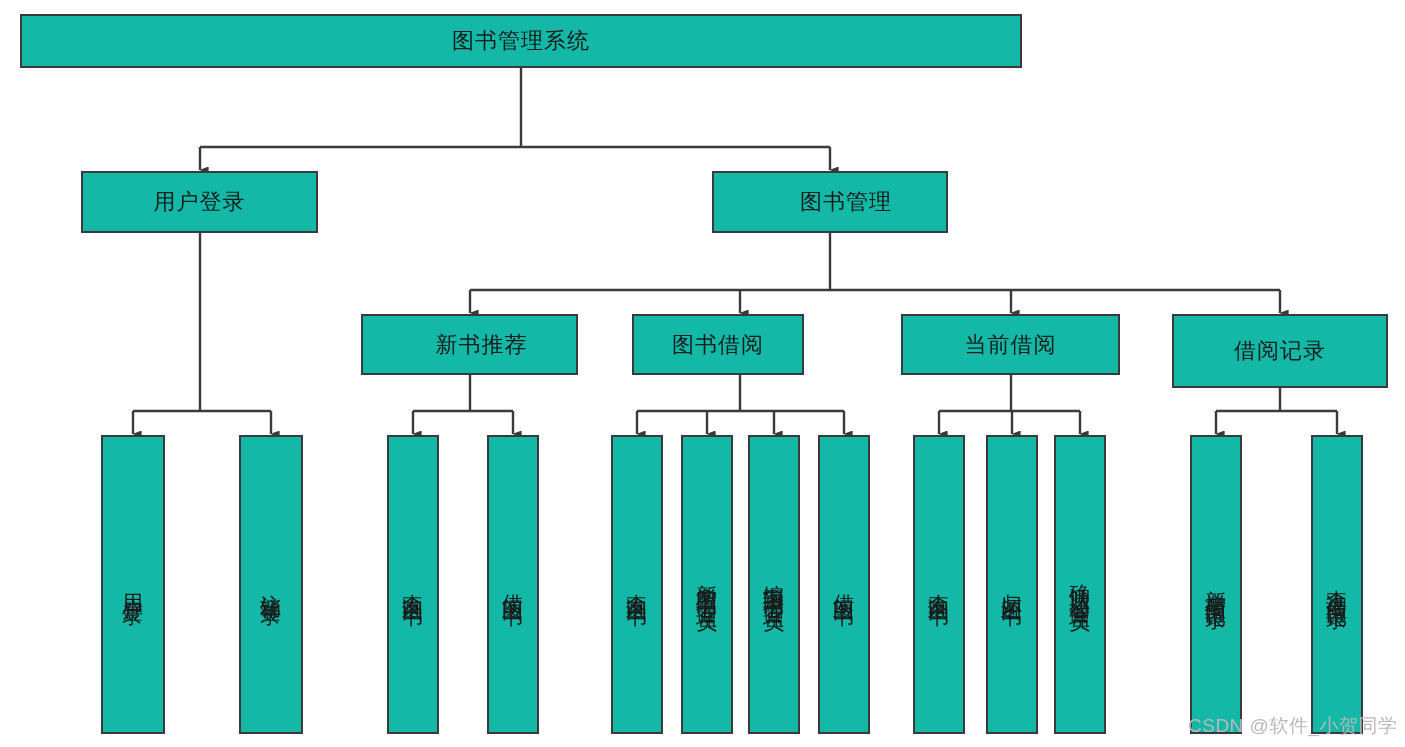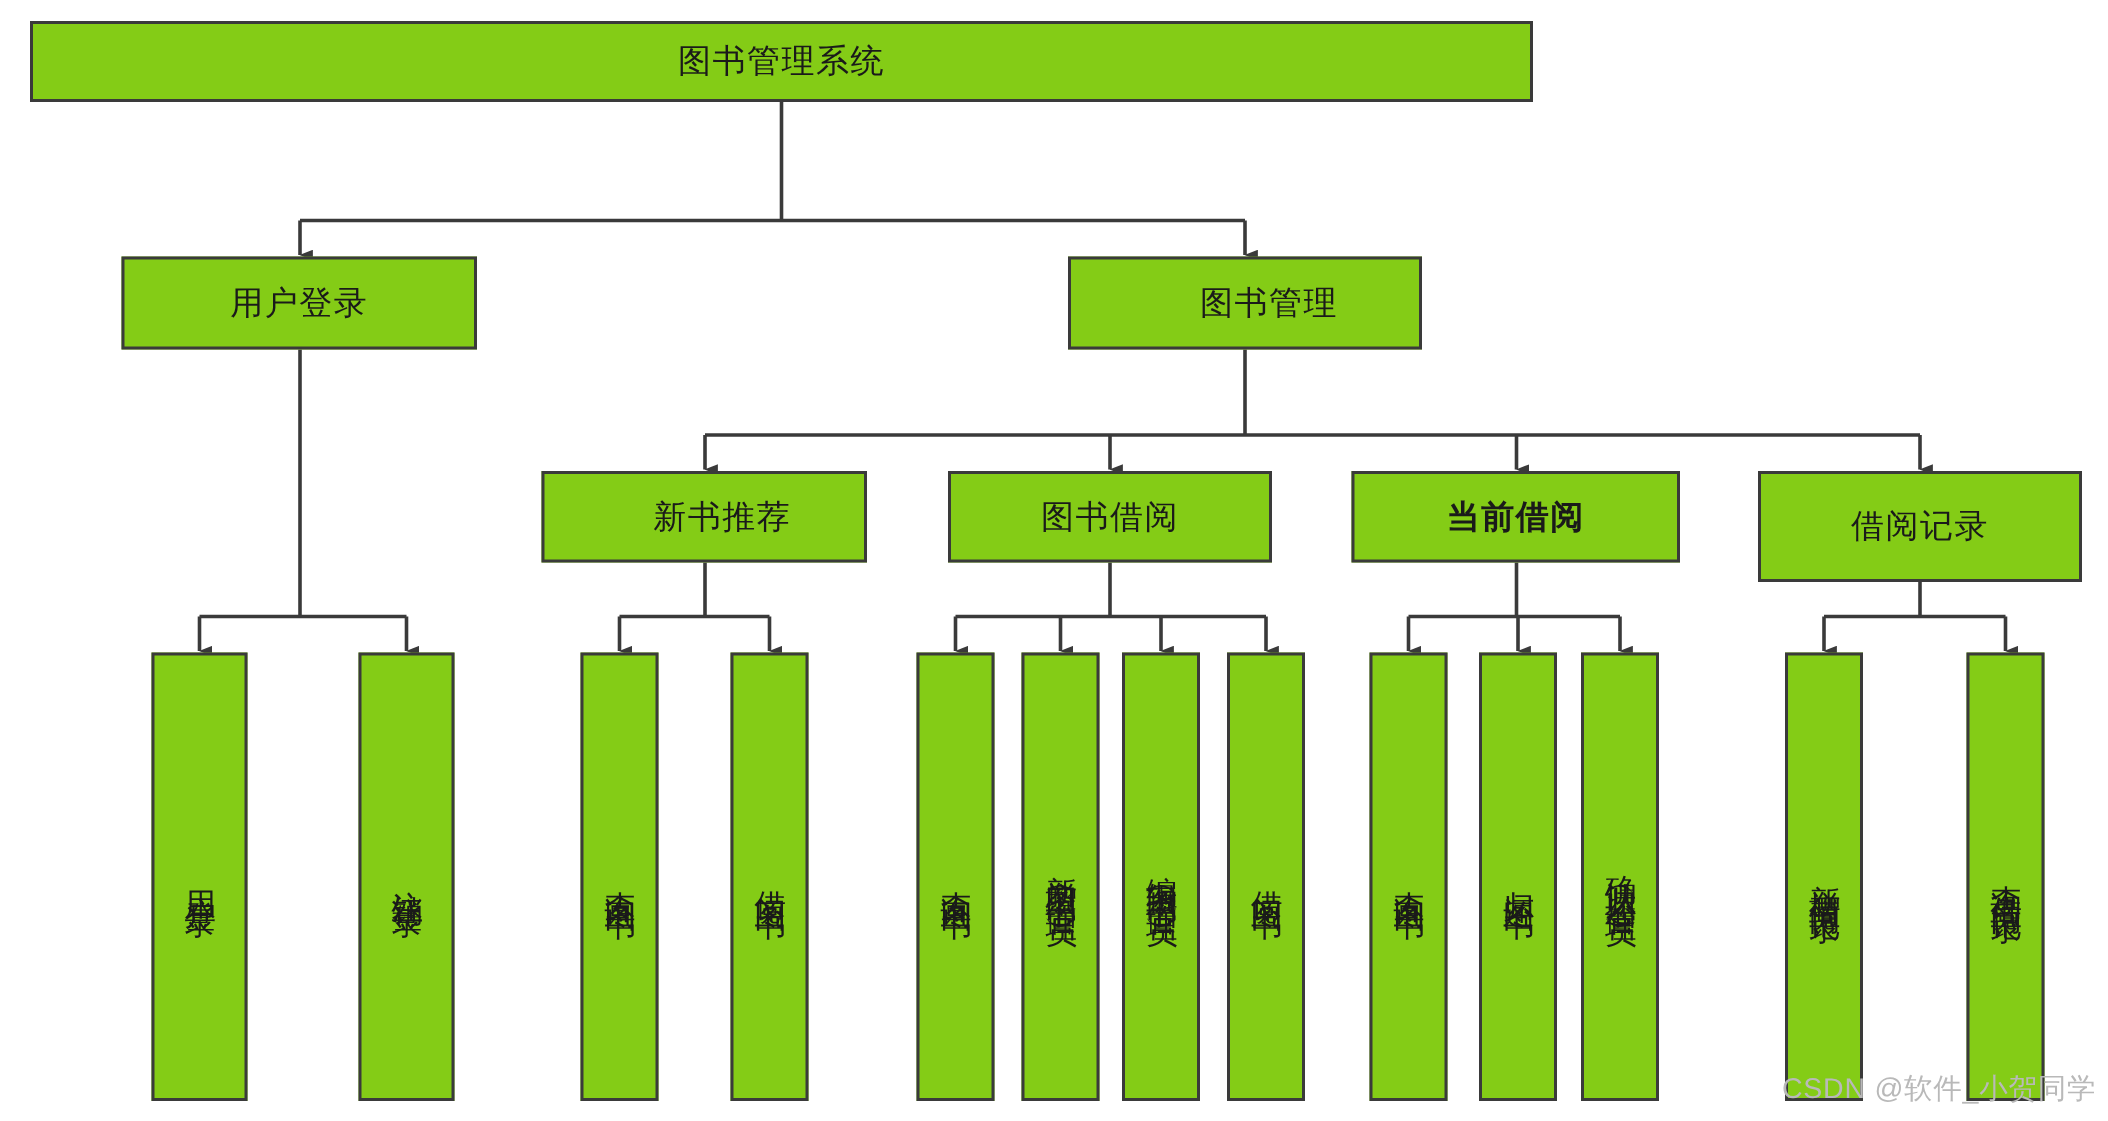--- a/index.html
+++ b/index.html
@@ -18,21 +18,21 @@
   #edges {
     position: absolute;
     left: 0;
     top: 0;
     width: 1405px;
     height: 747px;
   }
   .node {
     position: absolute;
     box-sizing: border-box;
-    background: #84cc16;
+    background: #14b8a6;
     border: 2px solid #3a3a3a;
     display: flex;
     align-items: center;
     justify-content: center;
     color: #1a1a1a;
   }
   .node-h {
     font-size: 22px;
     letter-spacing: 1px;
     white-space: nowrap;
@@ -118,24 +118,24 @@
         <span>用户登录</span>
       </div>
       <div class="node node-h" style="left: 712px; top: 171px; width: 236px; height: 62px; padding-left: 32px;">
         <span>图书管理</span>
       </div>
     </div>
   <div id="nodes-level3">
       <div class="node node-h" style="left: 361px; top: 314px; width: 217px; height: 61px; padding-left: 24px;">
         <span>新书推荐</span>
       </div>
-      <div class="node node-h" style="left: 632px; top: 314px; width: 216px; height: 61px;">
+      <div class="node node-h" style="left: 632px; top: 314px; width: 172px; height: 61px;">
         <span>图书借阅</span>
       </div>
-      <div class="node node-h" style="left: 901px; top: 314px; width: 219px; height: 61px; font-weight: bold;">
+      <div class="node node-h" style="left: 901px; top: 314px; width: 219px; height: 61px;">
         <span>当前借阅</span>
       </div>
       <div class="node node-h" style="left: 1172px; top: 314px; width: 216px; height: 74px;">
         <span>借阅记录</span>
       </div>
     </div>
   <div id="nodes-leaves">
       <div class="node node-v leaf" style="left: 101px; top: 435px; width: 64px; height: 299px;">
         <span>用户登录</span>
       </div>

